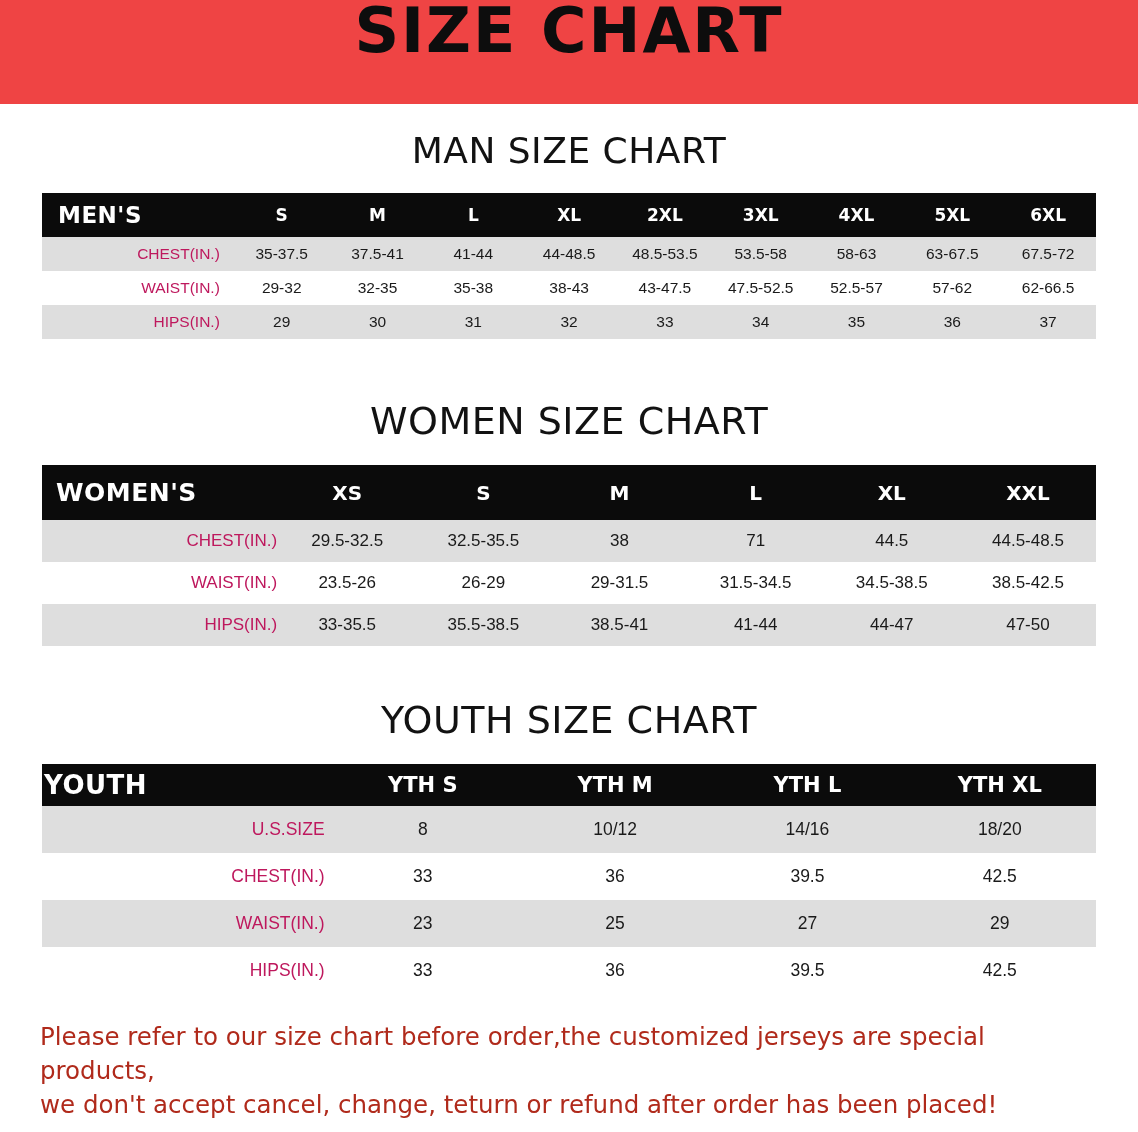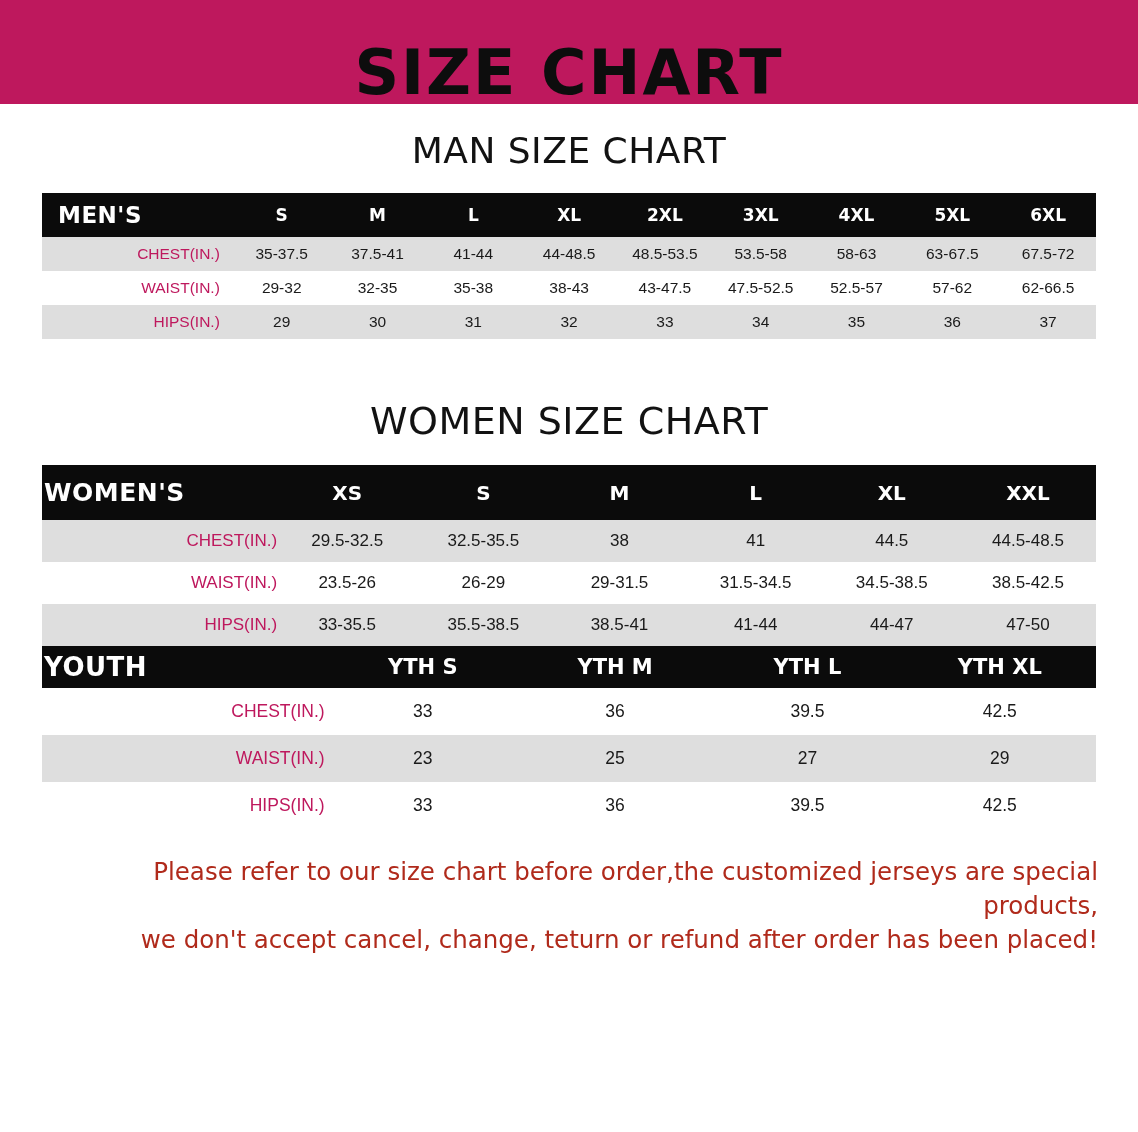--- a/index.html
+++ b/index.html
@@ -18,23 +18,23 @@
     position: relative;
     width: 1138px;
     height: 1132px;
     background: #ffffff;
   }
 
   
   .banner {
     width: 100%;
     height: 104px;
-    background: #be185d;
+    background: #ef4444;
     display: flex;
-    align-items: flex-end;
+    align-items: flex-start;
     justify-content: center;
   }
   .banner-title {
     font-family: "DejaVu Sans", sans-serif;
     font-weight: 700;
     font-size: 62px;
     letter-spacing: 2px;
     color: #0d0d0d;
     line-height: 1;
     text-align: center;
@@ -93,41 +93,41 @@
   #men-table thead th.rowhead { font-size: 23px; letter-spacing: 0.5px; }
   #men-table tbody td { font-size: 15.5px; }
   #men-table tbody td.rowhead { font-size: 15.5px; }
   #men-table colgroup col.c0 { width: 18.2%; }
 
   
   #women-table thead th { font-size: 20px; }
   #women-table thead th.rowhead { font-size: 25px; letter-spacing: 0.5px; }
   #women-table tbody td { font-size: 17px; }
   #women-table tbody td.rowhead { font-size: 17px; }
-  #women-table thead th { padding: 13px 2px; }
+  #women-table thead th { padding: 13px 14px; }
   #women-table tbody td { padding: 11px 2px; }
   #women-table colgroup col.c0 { width: 22.5%; }
 
   
   #youth-table thead th { font-size: 21px; padding: 6px 2px; }
   #youth-table thead th.rowhead { font-size: 26px; letter-spacing: 0.5px; }
   #youth-table tbody td { font-size: 17.5px; padding: 13px 2px; }
   #youth-table tbody td.rowhead { font-size: 17.5px; }
   #youth-table colgroup col.c0 { width: 27%; }
 
   
   .note {
     margin: 26px 40px 0 40px;
     color: #b02a1b;
     font-family: "DejaVu Sans", sans-serif;
     font-size: 24.5px;
     line-height: 1.38;
     text-align: left;
   }
-  .note span { display: block; text-align: right; }
+  .note span { display: block; }
 </style>
 </head>
 <body>
 
 <div class="page">
 
   <div class="banner">
     <div class="banner-title">SIZE CHART</div>
   </div>
 
@@ -223,21 +223,21 @@
           <th>XL</th>
           <th>XXL</th>
         </tr>
       </thead>
       <tbody>
         <tr class="shade">
           <td class="rowhead">CHEST(IN.)</td>
           <td>29.5-32.5</td>
           <td>32.5-35.5</td>
           <td>38</td>
-          <td>41</td>
+          <td>71</td>
           <td>44.5</td>
           <td>44.5-48.5</td>
         </tr>
         <tr class="plain">
           <td class="rowhead">WAIST(IN.)</td>
           <td>23.5-26</td>
           <td>26-29</td>
           <td>29-31.5</td>
           <td>31.5-34.5</td>
           <td>34.5-38.5</td>
@@ -249,39 +249,47 @@
           <td>35.5-38.5</td>
           <td>38.5-41</td>
           <td>41-44</td>
           <td>44-47</td>
           <td>47-50</td>
         </tr>
       </tbody>
     </table>
   </div>
 
+  <div class="section-title youth">YOUTH SIZE CHART</div>
   <div class="table-wrap">
     <table class="size-table" id="youth-table">
       <colgroup>
         <col class="c0">
           <col>
           <col>
           <col>
           <col>
       </colgroup>
       <thead>
         <tr>
           <th class="rowhead">YOUTH</th>
           <th>YTH S</th>
           <th>YTH M</th>
           <th>YTH L</th>
           <th>YTH XL</th>
         </tr>
       </thead>
       <tbody>
+        <tr class="shade">
+          <td class="rowhead">U.S.SIZE</td>
+          <td>8</td>
+          <td>10/12</td>
+          <td>14/16</td>
+          <td>18/20</td>
+        </tr>
         <tr class="plain">
           <td class="rowhead">CHEST(IN.)</td>
           <td>33</td>
           <td>36</td>
           <td>39.5</td>
           <td>42.5</td>
         </tr>
         <tr class="shade">
           <td class="rowhead">WAIST(IN.)</td>
           <td>23</td>

